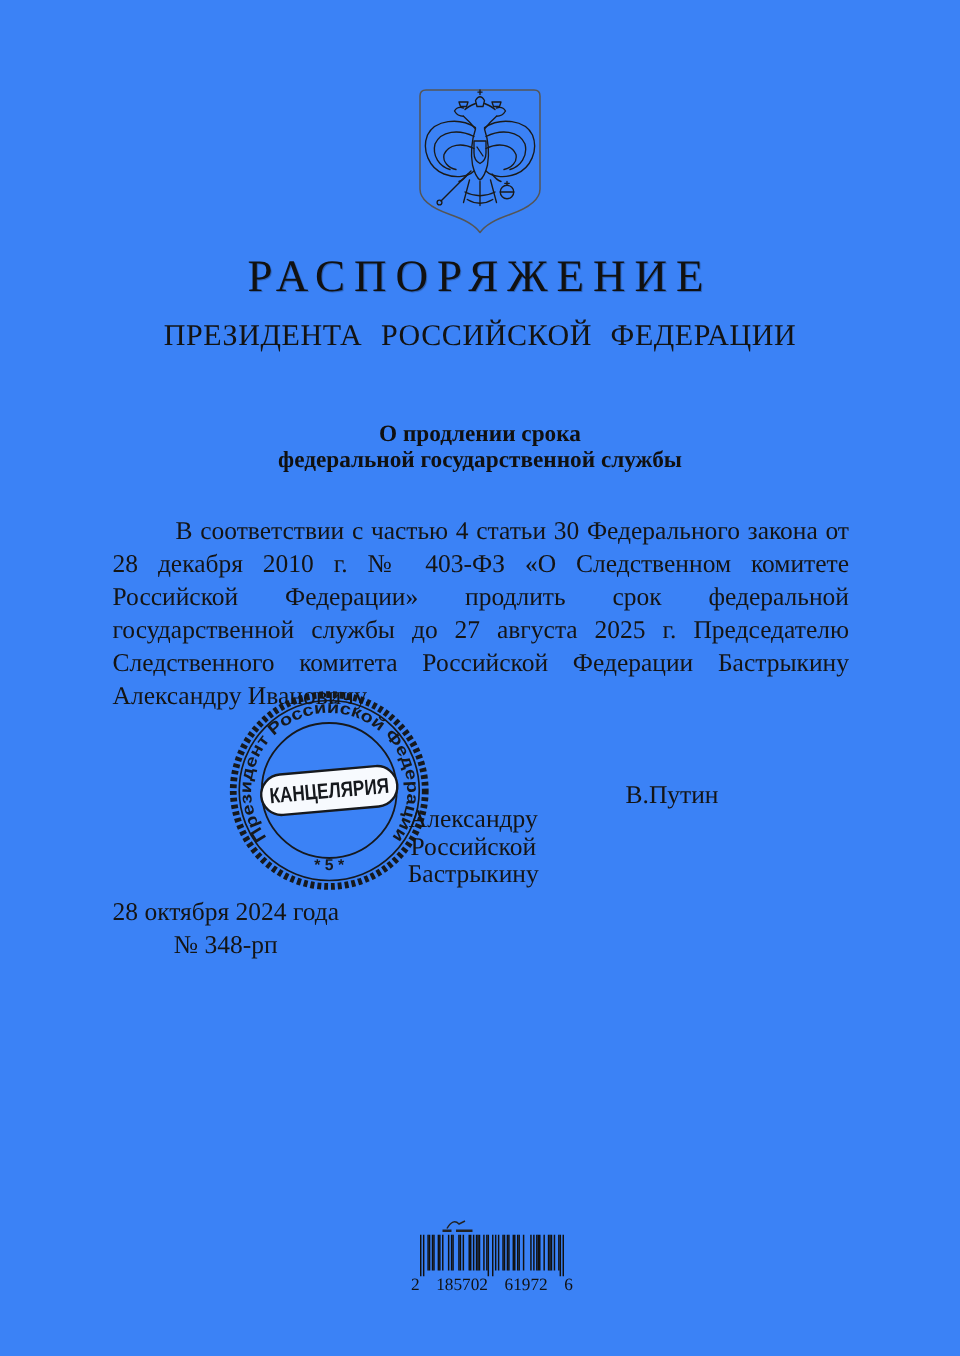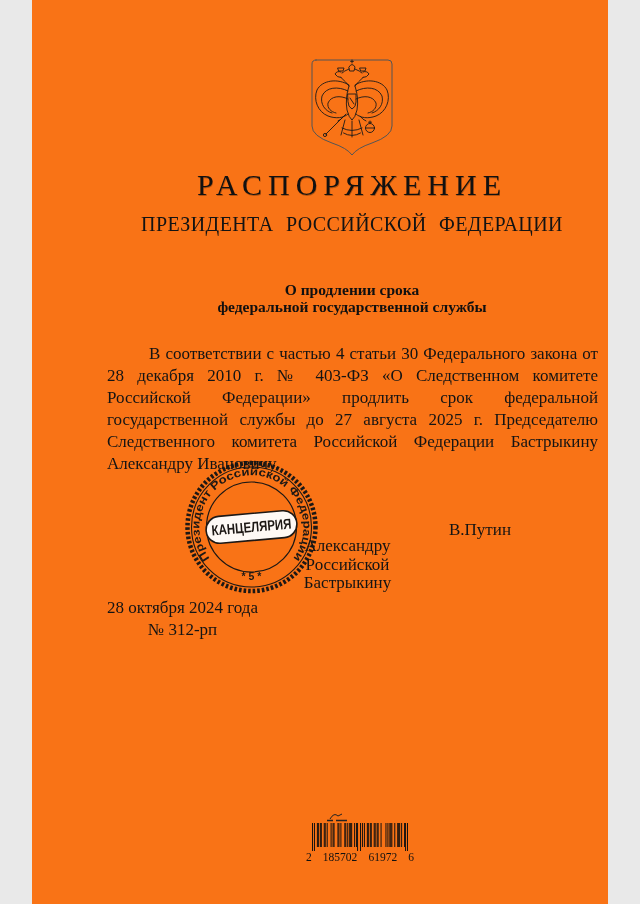--- a/index.html
+++ b/index.html
@@ -1,20 +1,20 @@
 <!DOCTYPE html>
 <html lang="ru"><head>
 <meta charset="utf-8">
 <style>
   html,body{margin:0;padding:0;background:#e9e9e9;}
   .page{
     position:relative;
-    width:576px;height:904px;
+    width:640px;height:904px;
     margin:0 auto;
-    background:#f97316;
+    background:#3b82f6;
     overflow:hidden;
     font-family:"Liberation Serif", serif;
     color:#161616;
   }
   .abs{position:absolute;}
 
   
   .emblem{left:276px;top:58px;width:88px;height:100px;}
 
   
@@ -174,21 +174,21 @@
       <text x="73.5" y="126" font-family="Liberation Sans, sans-serif" font-size="10.5" font-weight="bold" fill="#151515" text-anchor="middle">* 5 *</text>
       <g transform="rotate(-5 73.5 73)">
         <rect x="28" y="59.5" width="91" height="27" rx="13.5" fill="#ffffff" stroke="#151515" stroke-width="1.6"></rect>
         <text x="73.5" y="78" font-family="Liberation Sans, sans-serif" font-size="14.5" font-weight="bold" fill="#151515" text-anchor="middle" textLength="80" lengthAdjust="spacingAndGlyphs">КАНЦЕЛЯРИЯ</text>
       </g>
     </svg>
   </div>
 
   <div class="abs footer">
     <div>28 октября 2024 года</div>
-    <div>№ 312-рп</div>
+    <div>№ 348-рп</div>
   </div>
 
   <div class="abs barcode">
     <svg class="mark" width="26" height="12" viewBox="0 0 26 12" stroke="#222" stroke-width="1" fill="none">
       <path d="M 6,9 Q 10,2 14,6 L 18,4"></path>
       <path d="M 3,10.5 L 9,10.5 M 12,10.5 L 23,10.5" stroke-width="1.6"></path>
     </svg>
     <svg class="bars" width="96" height="28" viewBox="0 0 96 28" id="bars-svg">
         <rect x="0.00" y="0" width="0.98" height="28" fill="#111"></rect>
         <rect x="1.96" y="0" width="0.98" height="28" fill="#111"></rect>

